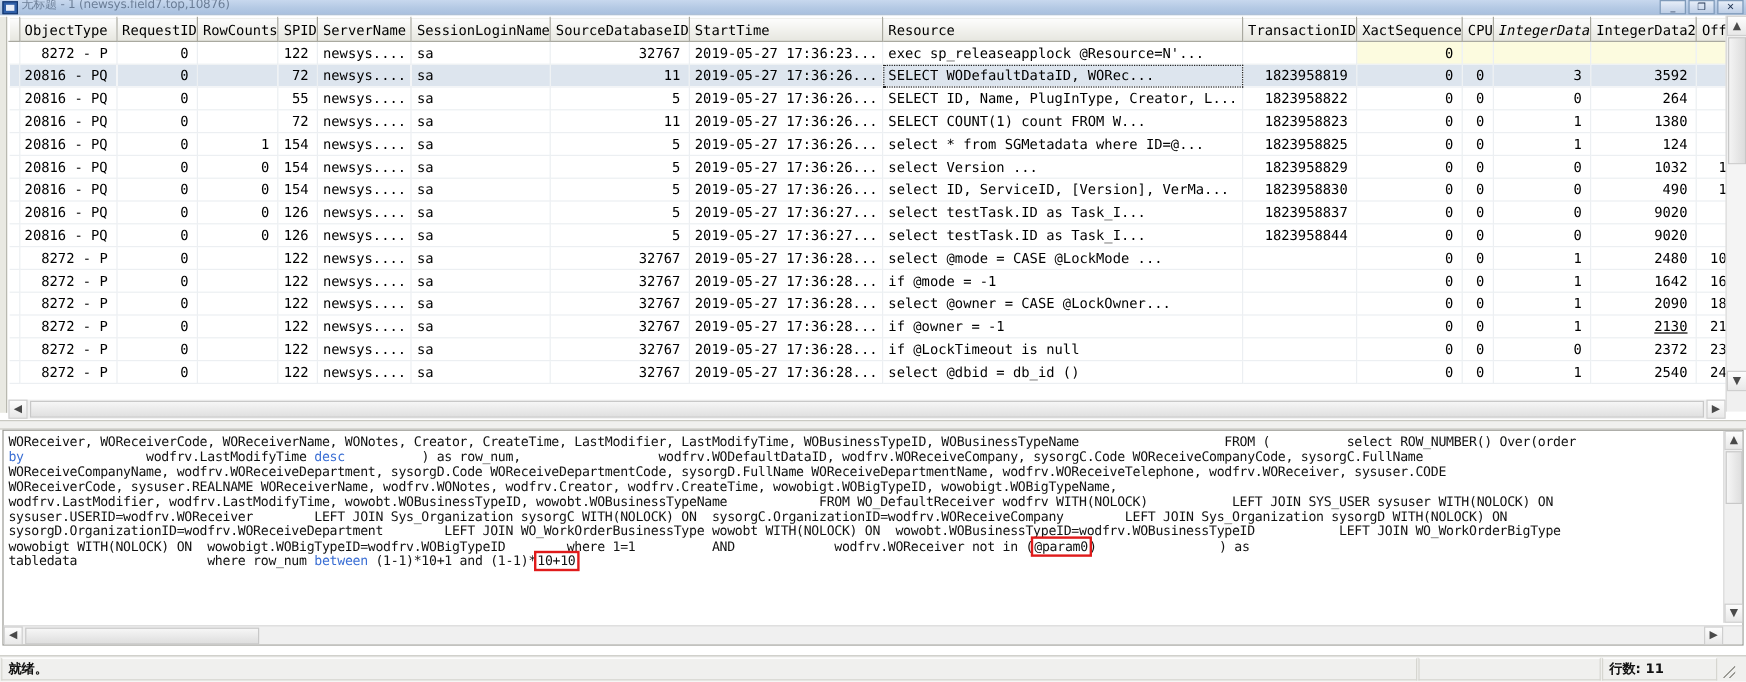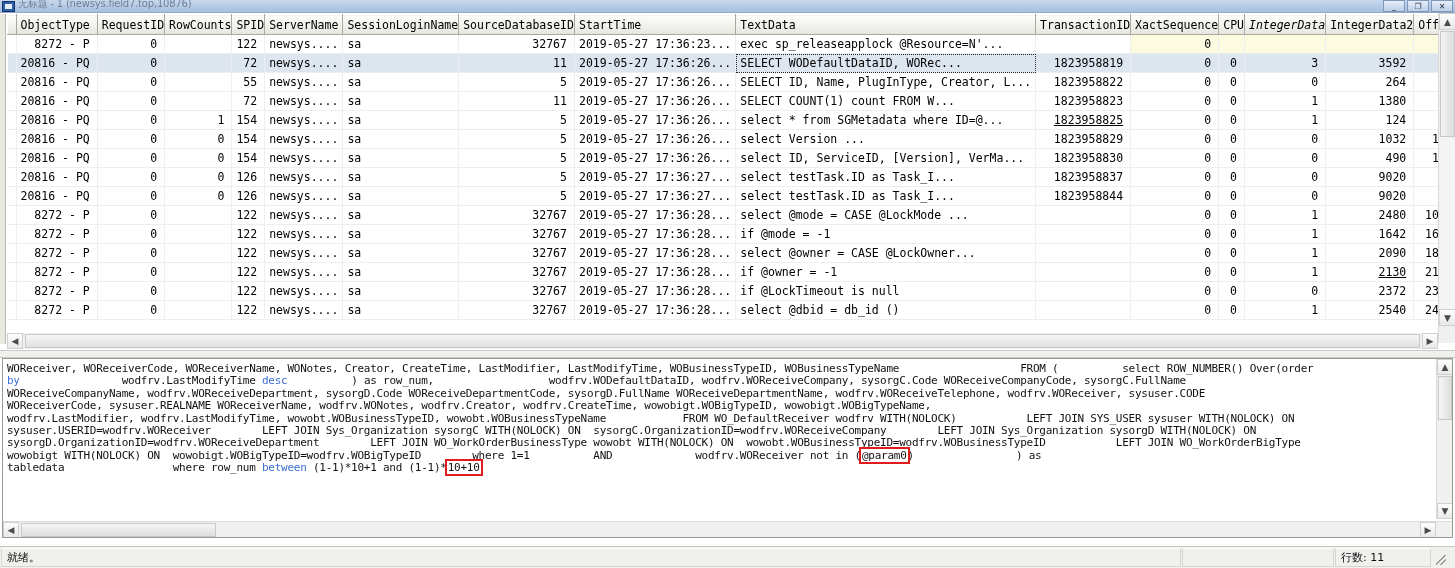--- a/index.html
+++ b/index.html
@@ -224,20 +224,21 @@
     font-family: "DejaVu Sans", sans-serif;
     font-size: 11px; color: #111;
   }
   #statusbar .cell {
     border: 1px solid #d6d6d0;
     border-top-color: #ffffff;
     margin: 1px 0 1px 1px;
     display: flex; align-items: center;
     padding: 8px 5px;
     background: #f0f0ee;
+    font-weight: bold;
   }
   #statusbar .c1 { width: 1180px; }
   #statusbar .c2 { width: 152px; }
   #statusbar .c3 { width: 96px; justify-content: flex-start; }
   #statusbar .grip {
     width: 18px; position: relative;
   }
   #statusbar .grip:after {
     content: ""; position: absolute; right: 3px; bottom: 3px;
     width: 10px; height: 10px;
@@ -272,21 +273,21 @@
         <tr id="hdrrow">
           <th class="rowhdrh" style="width: 26px;"><span></span></th>
           <th style="width: 78px;"><span>ObjectType</span></th>
           <th style="width: 83px;"><span>RequestID</span></th>
           <th style="width: 72px;"><span>RowCounts</span></th>
           <th style="width: 50px;"><span>SPID</span></th>
           <th style="width: 91px;"><span>ServerName</span></th>
           <th style="width: 113px; text-align: center;"><span>SessionLoginName</span></th>
           <th style="width: 103px;"><span>SourceDatabaseID</span></th>
           <th style="width: 153px;"><span>StartTime</span></th>
-          <th style="width: 238px;"><span>TextData</span></th>
+          <th style="width: 238px;"><span>Resource</span></th>
           <th style="width: 100px;"><span>TransactionID</span></th>
           <th style="width: 98px;"><span>XactSequence</span></th>
           <th style="width: 33px;"><span>CPU</span></th>
           <th style="width: 85px; font-style: italic;"><span>IntegerData</span></th>
           <th style="width: 84px; text-align: center;"><span>IntegerData2</span></th>
           <th style="width: 47px;"><span>Offset</span></th>
         </tr>
       </thead>
     <tbody id="bodyrows">
         <tr>
@@ -365,21 +366,21 @@
           <td class="lft rowhdr" style="width: 26px;"></td>
           <td class="num" style="width: 78px;">20816 - PQ</td>
           <td class="num" style="width: 83px;">0</td>
           <td class="num" style="width: 72px;">1</td>
           <td class="num" style="width: 50px;">154</td>
           <td class="lft" style="width: 91px;">newsys....</td>
           <td class="lft" style="width: 113px;">sa</td>
           <td class="num" style="width: 103px;">5</td>
           <td class="lft" style="width: 153px;">2019-05-27 17:36:26...</td>
           <td class="lft" style="width: 238px;">select * from SGMetadata where ID=@...</td>
-          <td class="num" style="width: 100px; text-decoration: underline;">1823958825</td>
+          <td class="num" style="width: 100px;">1823958825</td>
           <td class="num" style="width: 98px;">0</td>
           <td class="num" style="width: 33px;">0</td>
           <td class="num" style="width: 85px;">1</td>
           <td class="num" style="width: 84px;">124</td>
           <td class="num" style="width: 47px;">44</td>
         </tr>
         <tr>
           <td class="lft rowhdr" style="width: 26px;"></td>
           <td class="num" style="width: 78px;">20816 - PQ</td>
           <td class="num" style="width: 83px;">0</td>

